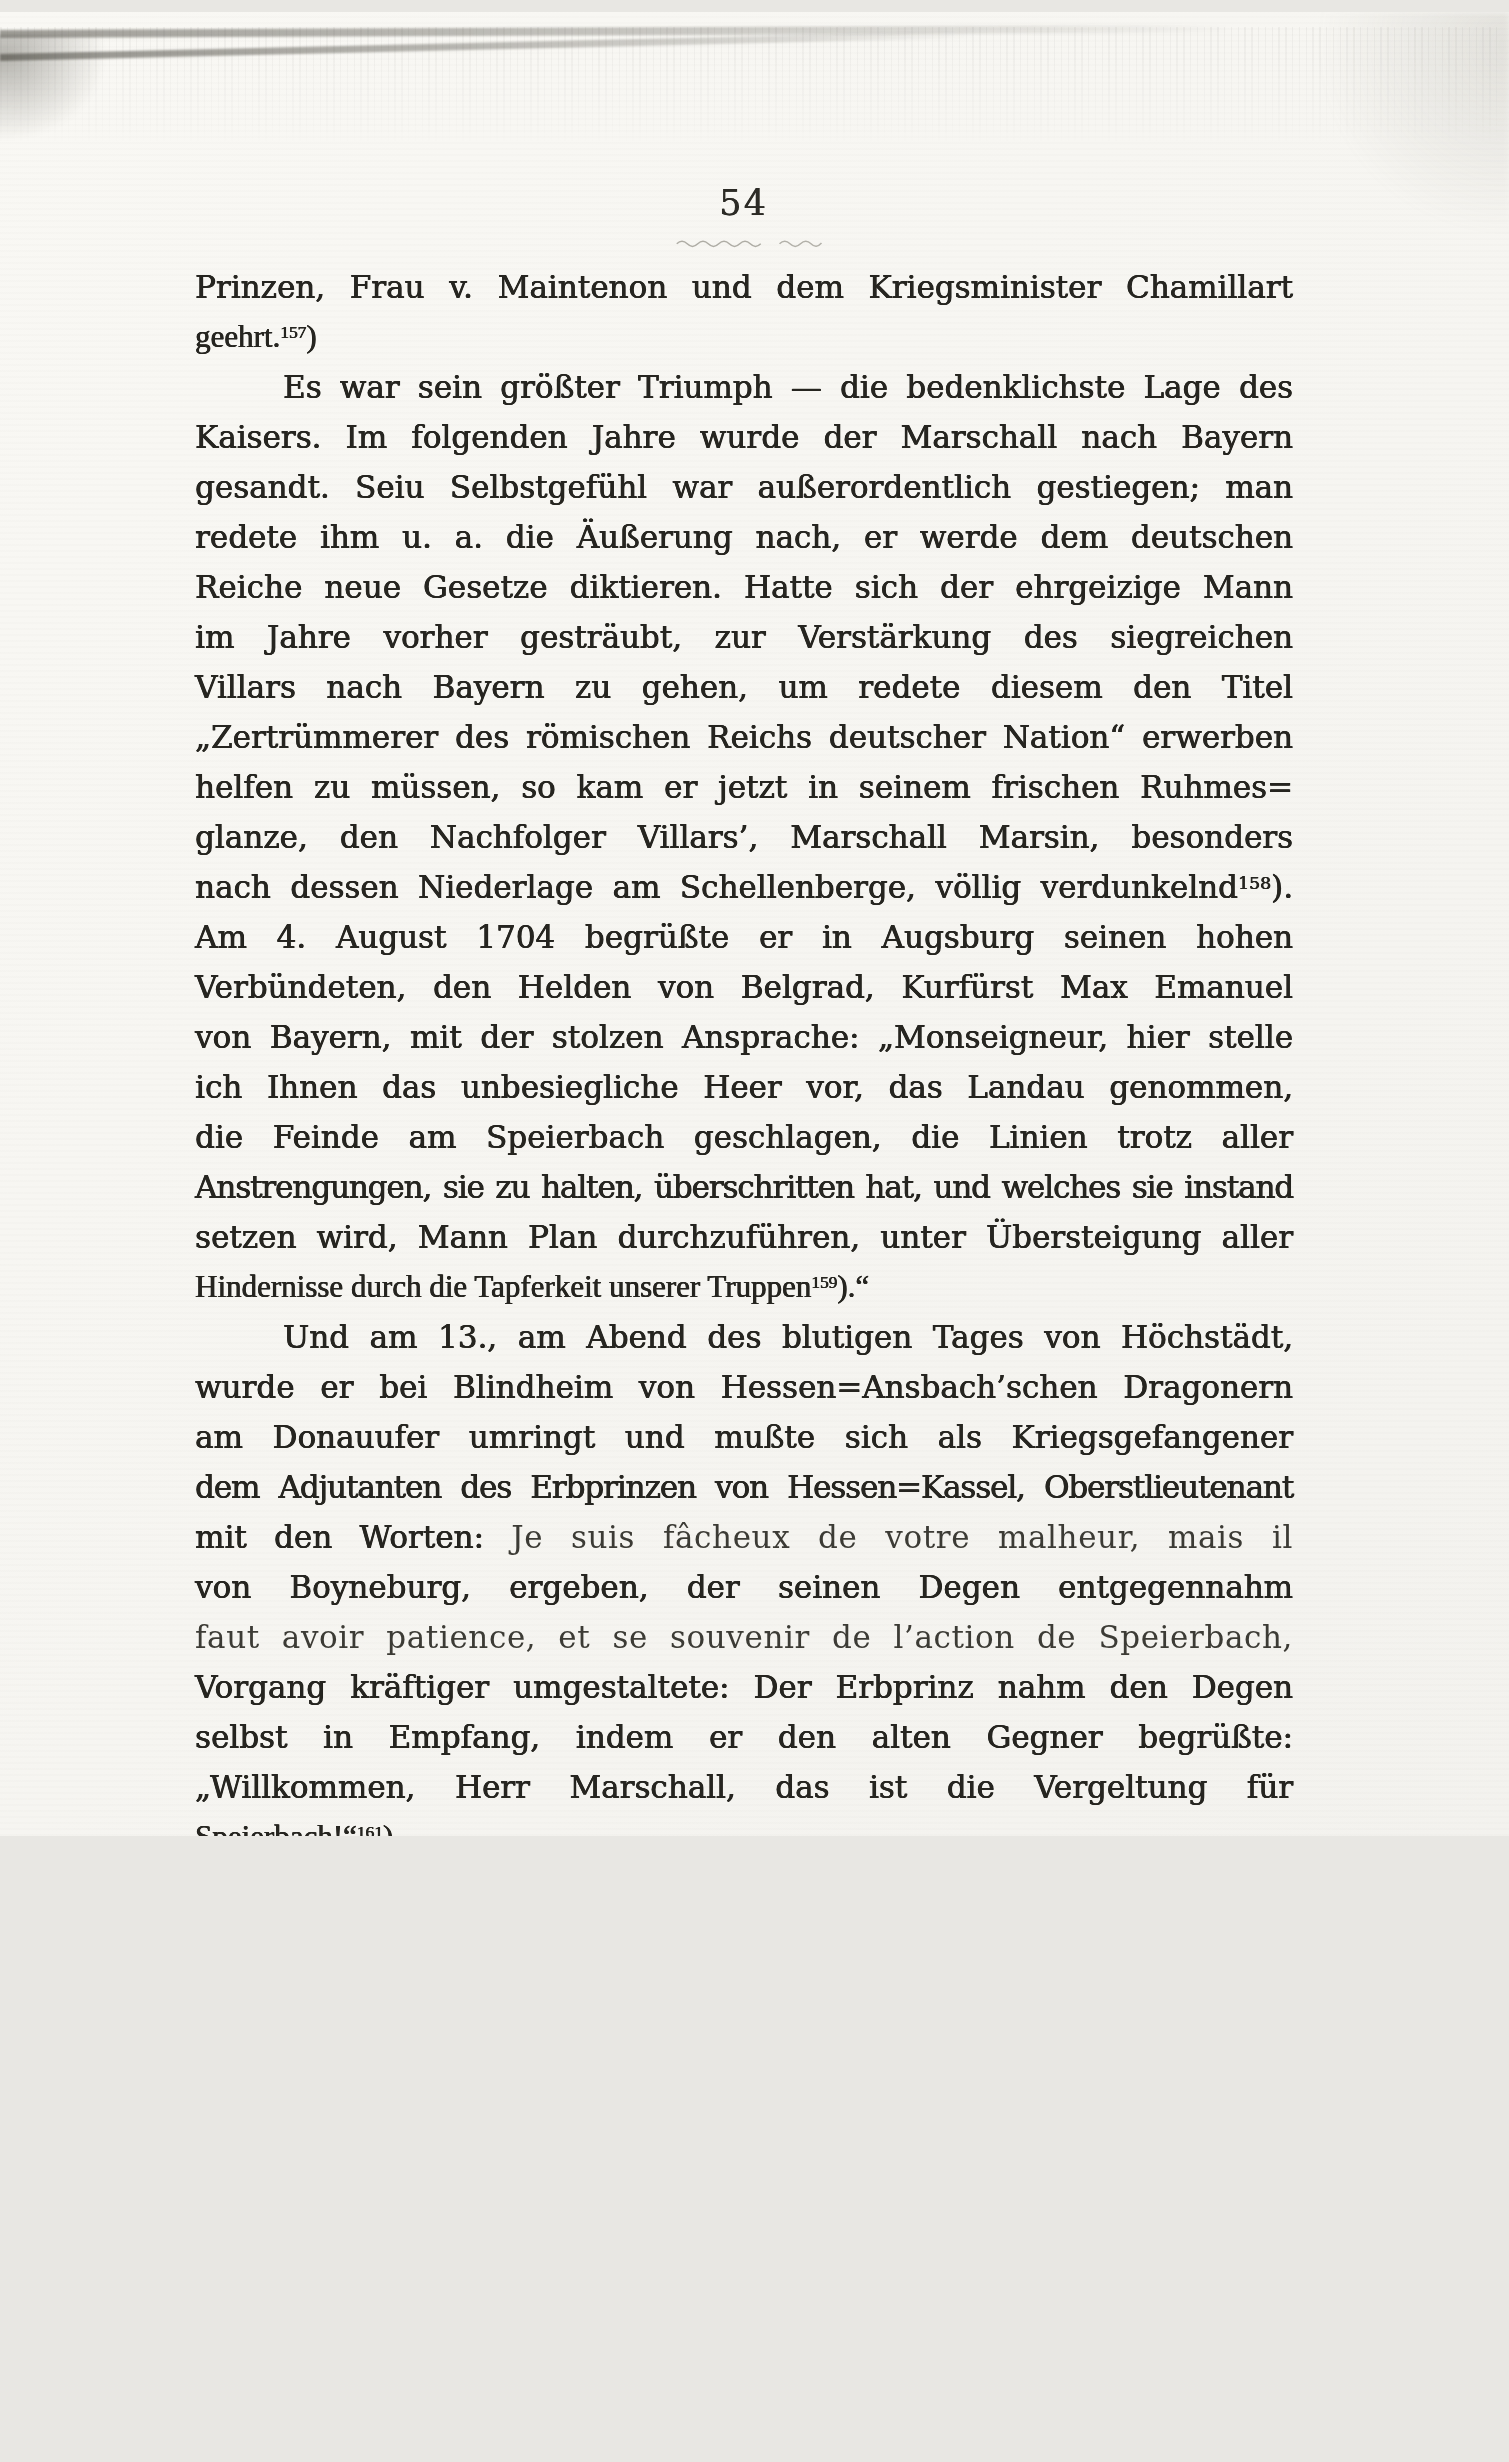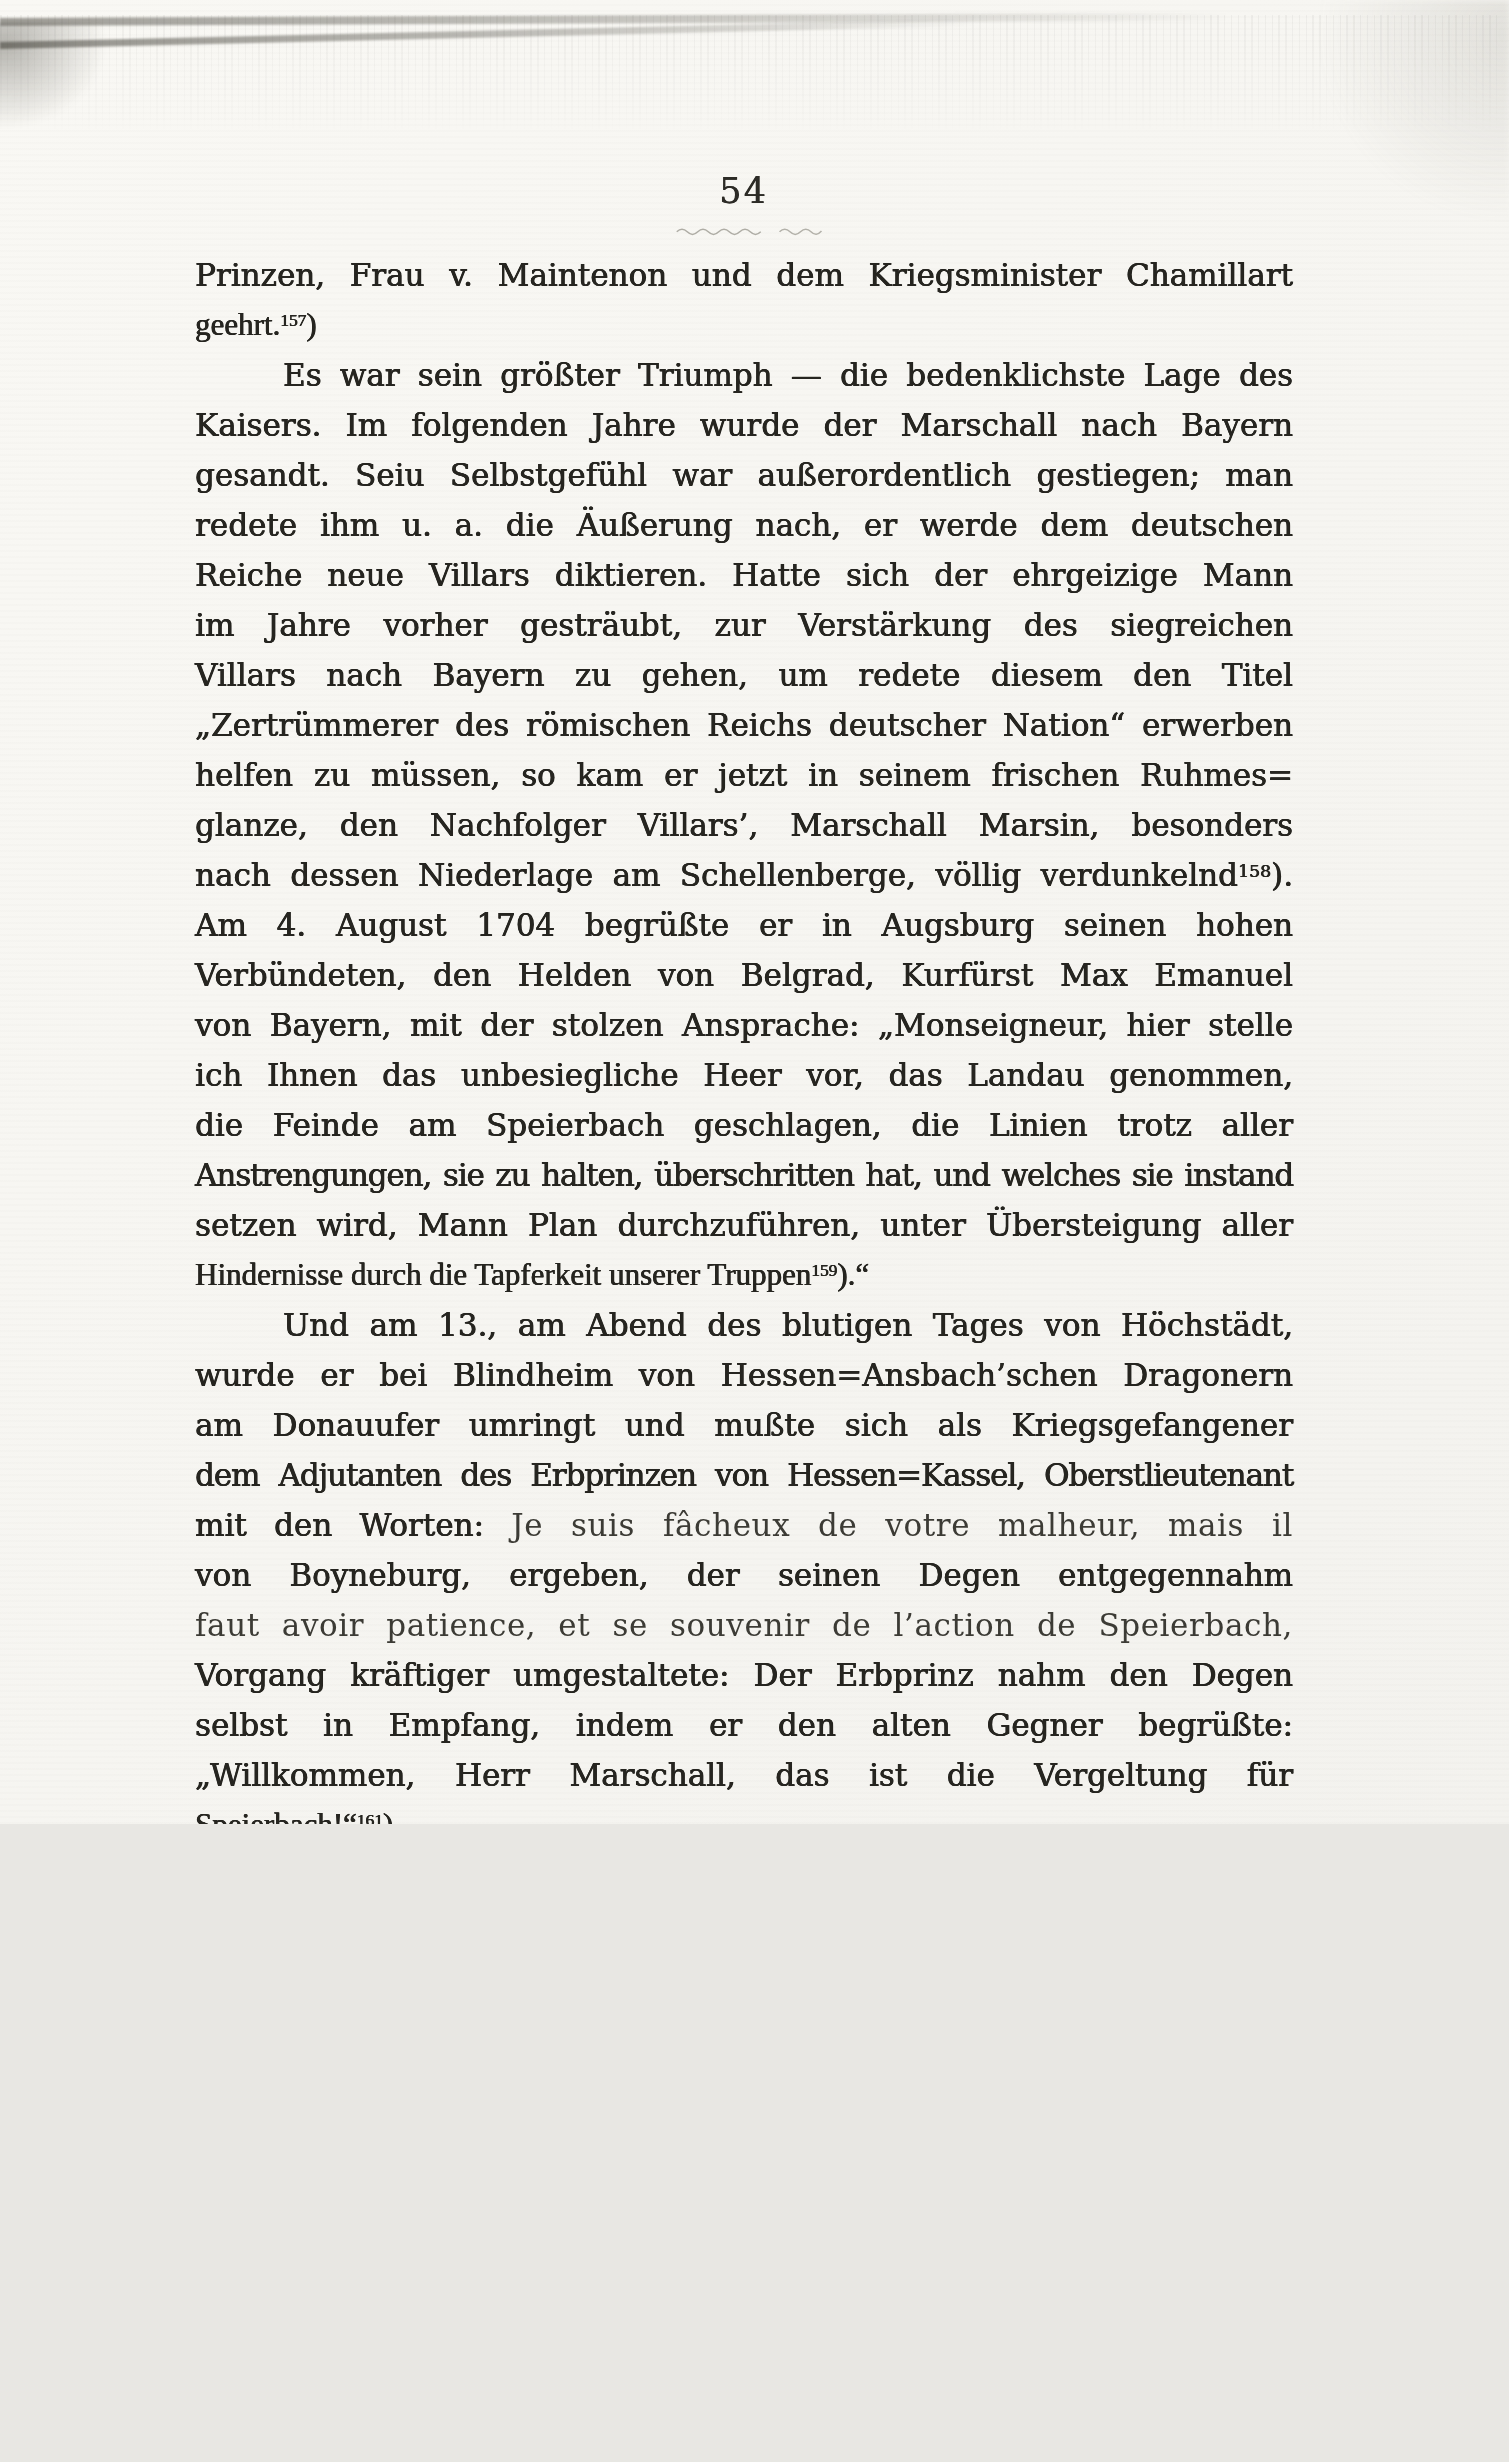--- a/index.html
+++ b/index.html
@@ -1,19 +1,19 @@
 <!DOCTYPE html>
 <html style="font-size:12px"><head>
 <meta charset="utf-8">
 <style>
   html,body { margin:0; padding:0; background:#e8e7e3; }
   .page {
     position:relative;
     width:1510px; height:1824px;
-    margin:0 auto;
+    margin:12px auto;
     background:
       repeating-linear-gradient(0deg, rgba(90,88,80,0.015) 0 2.3px, rgba(0,0,0,0) 2.3px 6px),
       linear-gradient(135deg, #f9f8f4 0%, #f6f5f1 55%, #f3f2ee 100%);
     overflow:hidden;
     font-family:"DejaVu Serif", "Liberation Serif", serif;
   }
 
   
   .art { position:absolute; pointer-events:none; }
   .art-band1 {
@@ -124,21 +124,21 @@
     <path d="M140,9 q7,-7 14,0 t14,0 t14,0 t14,-1" stroke="#9d9b92" stroke-width="2"></path>
   </svg>
 
   <div class="text-block">
       <div class="line"><span>Prinzen, Frau v. Maintenon und dem Kriegsminister Chamillart</span></div>
       <div class="line no-just"><span>geehrt.</span><sup>157</sup><span>)</span></div>
       <div class="line indent"><span>Es war sein größter Triumph — die bedenklichste Lage des</span></div>
       <div class="line"><span>Kaisers. Im folgenden Jahre wurde der Marschall nach Bayern</span></div>
       <div class="line"><span>gesandt. Seiu Selbstgefühl war außerordentlich gestiegen; man</span></div>
       <div class="line"><span>redete ihm u. a. die Äußerung nach, er werde dem deutschen</span></div>
-      <div class="line"><span>Reiche neue Villars diktieren. Hatte sich der ehrgeizige Mann</span></div>
+      <div class="line"><span>Reiche neue Gesetze diktieren. Hatte sich der ehrgeizige Mann</span></div>
       <div class="line"><span>im Jahre vorher gesträubt, zur Verstärkung des siegreichen</span></div>
       <div class="line"><span>Villars nach Bayern zu gehen, um redete diesem den Titel</span></div>
       <div class="line"><span>„Zertrümmerer des römischen Reichs deutscher Nation“ erwerben</span></div>
       <div class="line"><span>helfen zu müssen, so kam er jetzt in seinem frischen Ruhmes=</span></div>
       <div class="line"><span>glanze, den Nachfolger Villars’, Marschall Marsin, besonders</span></div>
       <div class="line"><span>nach dessen Niederlage am Schellenberge, völlig verdunkelnd</span><sup>158</sup><span>).</span></div>
       <div class="line"><span>Am 4. August 1704 begrüßte er in Augsburg seinen hohen</span></div>
       <div class="line"><span>Verbündeten, den Helden von Belgrad, Kurfürst Max Emanuel</span></div>
       <div class="line"><span>von Bayern, mit der stolzen Ansprache: „Monseigneur, hier stelle</span></div>
       <div class="line"><span>ich Ihnen das unbesiegliche Heer vor, das Landau genommen,</span></div>

